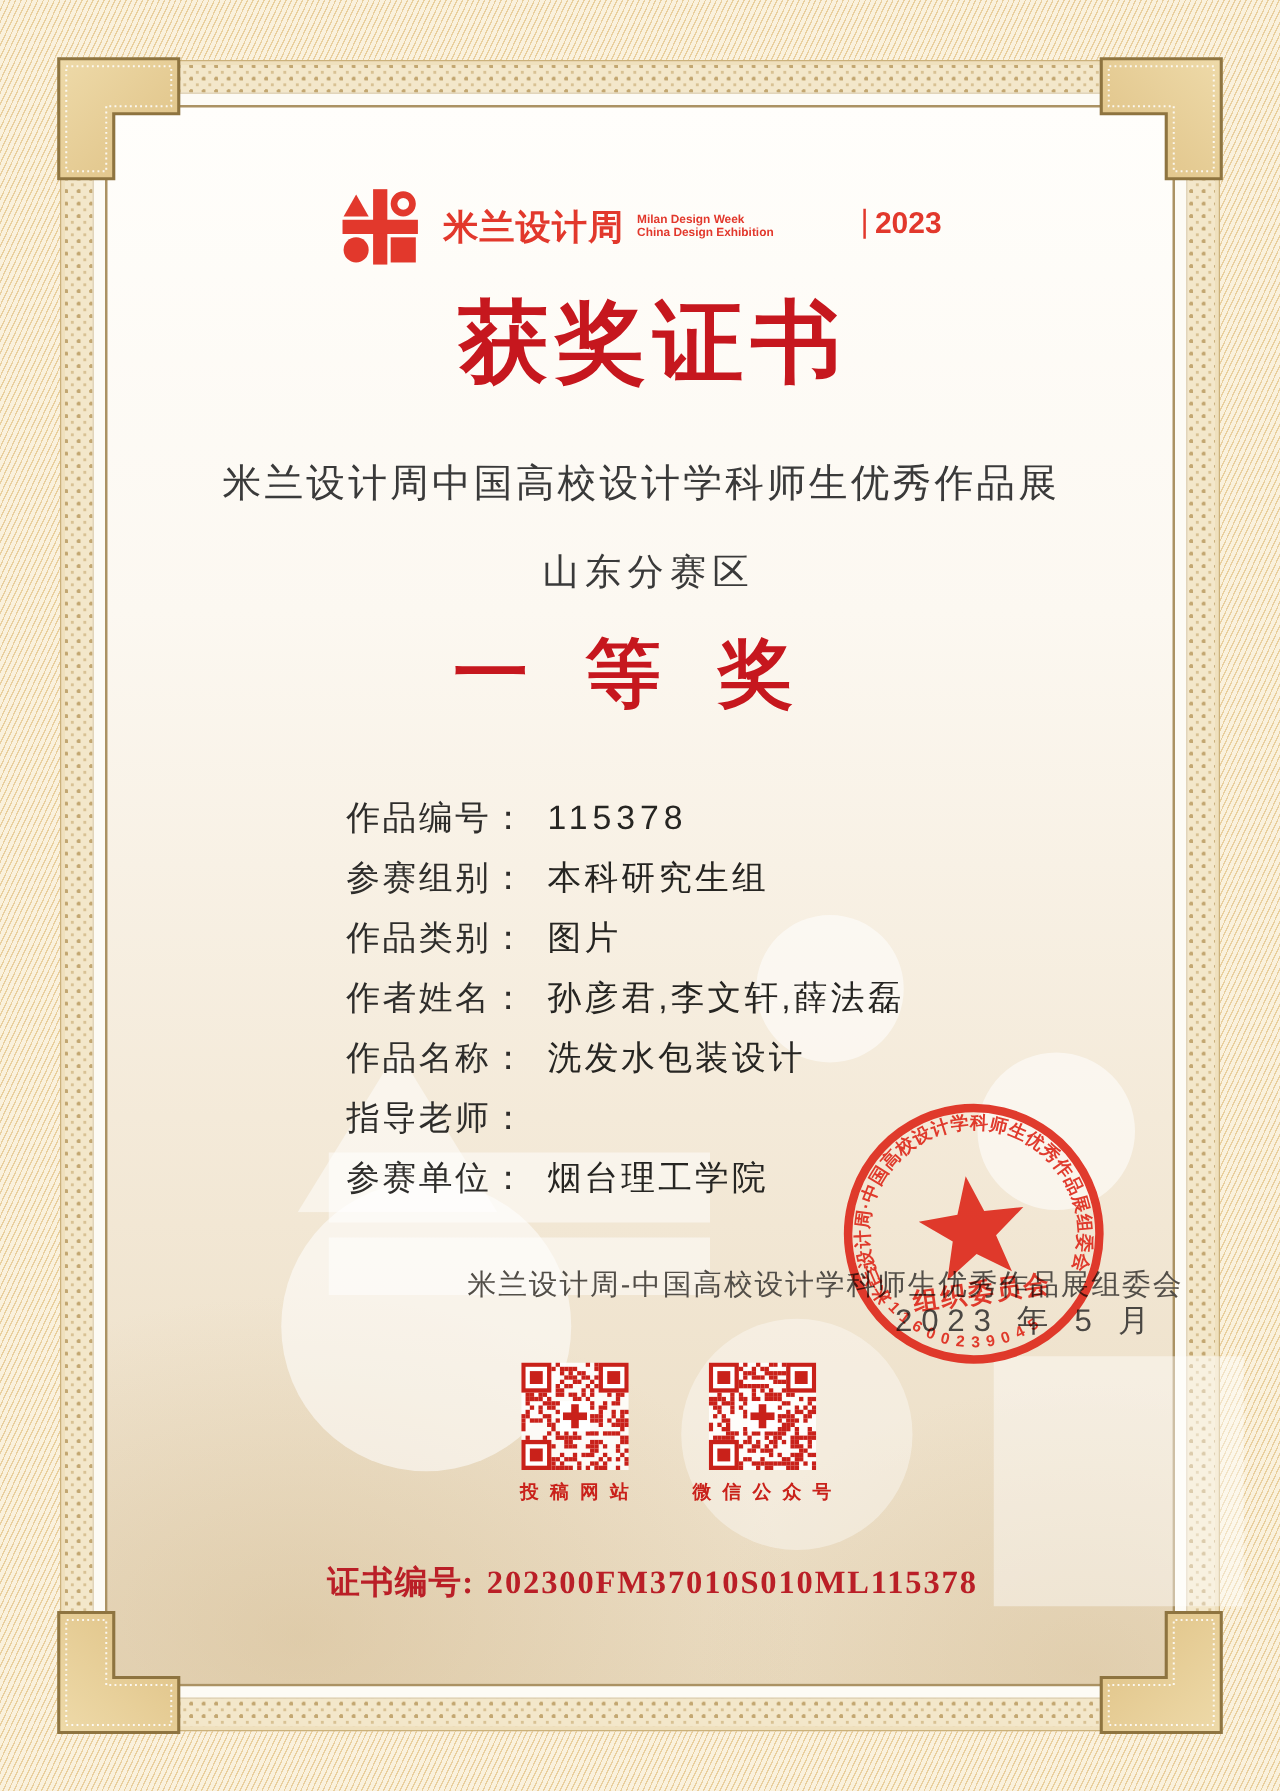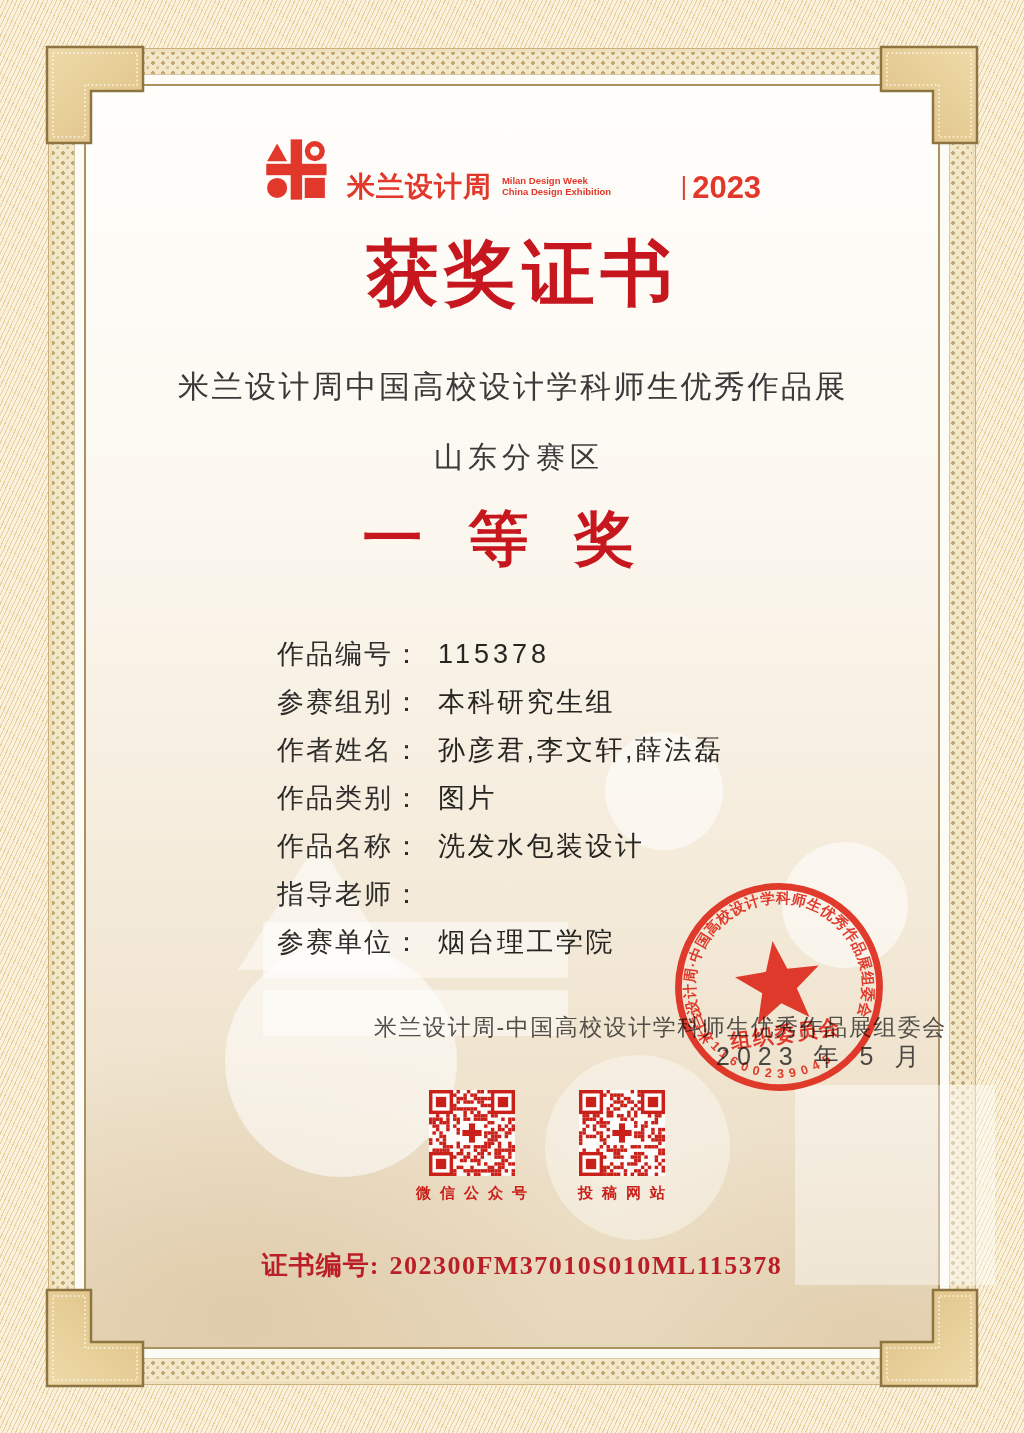--- a/index.html
+++ b/index.html
@@ -27,29 +27,29 @@
   .corner.tr{right:45px;top:45px;transform:scaleX(-1);}
   .corner.bl{left:45px;bottom:45px;transform:scaleY(-1);}
   .corner.br{right:45px;bottom:45px;transform:scale(-1,-1);}
   
   .wm{position:absolute;z-index:1;}
   .wm-circle{border-radius:50%;background:rgba(255,255,255,.55);}
   .wm-tri{background:rgba(255,255,255,.5);clip-path:polygon(50% 0,100% 100%,0 100%);}
   .wm-rect{background:rgba(255,255,255,.5);}
   
   .content{position:absolute;inset:0;z-index:3;}
-  .logo-block{position:absolute;top:136px;left:50%;transform:translateX(-50%);
-    display:flex;align-items:flex-end;gap:17px;color:#e2382c;}
+  .logo-block{position:absolute;top:148px;left:50%;transform:translateX(-50%);
+    display:flex;align-items:center;gap:17px;color:#e2382c;}
   .logo-icon{width:67px;height:67px;flex:0 0 auto;}
   .logo-text .row1{display:flex;align-items:flex-start;gap:10px;}
   .logo-cn{font-size:28px;font-weight:700;letter-spacing:1px;line-height:1.05;}
   .logo-en{font-size:9.5px;font-weight:700;line-height:11px;padding-top:3px;}
   .logo-year{display:flex;align-items:center;gap:7px;margin-left:62px;}
   .year-bar{width:2px;height:24px;background:#e2382c;}
-  .year-txt{font-size:31px;font-weight:700;line-height:1;}
+  .year-txt{font-size:24px;font-weight:700;line-height:1;}
   .logo-sub{font-size:26.5px;font-weight:700;letter-spacing:.5px;margin-top:4px;}
   .cert-title{position:absolute;top:238px;left:0;right:0;text-align:center;
     font-family:"Liberation Serif",serif;font-weight:700;font-size:72px;line-height:1;
     color:#c6171e;letter-spacing:6px;padding-left:21px;}
   .subtitle{position:absolute;top:366px;left:0;right:0;text-align:center;
     font-size:31px;font-weight:500;color:#3a3a3a;letter-spacing:2.5px;padding-left:2px;}
   .division{position:absolute;top:438px;left:0;right:0;text-align:center;
     font-size:29px;font-weight:500;color:#3a3a3a;letter-spacing:5px;padding-left:14px;}
   .award{position:absolute;top:506px;left:0;right:0;text-align:center;
     font-family:"Liberation Serif",serif;font-weight:700;font-size:60px;line-height:1.1;
@@ -148,26 +148,26 @@
     <div class="fields">
       <div class="field-row">
         <span class="field-label">作品编号：</span>
         <span class="field-value" style="letter-spacing:4px;">115378</span>
       </div>
       <div class="field-row">
         <span class="field-label">参赛组别：</span>
         <span class="field-value">本科研究生组</span>
       </div>
       <div class="field-row">
+        <span class="field-label">作品类别：</span>
+        <span class="field-value">图片</span>
+      </div>
+      <div class="field-row">
         <span class="field-label">作者姓名：</span>
         <span class="field-value">孙彦君,李文轩,薛法磊</span>
-      </div>
-      <div class="field-row">
-        <span class="field-label">作品类别：</span>
-        <span class="field-value">图片</span>
       </div>
       <div class="field-row">
         <span class="field-label">作品名称：</span>
         <span class="field-value">洗发水包装设计</span>
       </div>
       <div class="field-row">
         <span class="field-label">指导老师：</span>
       </div>
       <div class="field-row">
         <span class="field-label">参赛单位：</span>
@@ -188,20 +188,223 @@
       <text font-size="15" font-weight="700" fill="#de2a1c" letter-spacing="0.5">
         <textPath href="#arcTop">米兰设计周·中国高校设计学科师生优秀作品展组委会</textPath>
       </text>
       <text font-size="13" font-weight="700" fill="#de2a1c" letter-spacing="6">
         <textPath href="#arcBot" startOffset="14">31011600239045</textPath>
       </text>
       <text x="120" y="176" text-anchor="middle" font-size="21" font-weight="700" fill="#de2a1c" letter-spacing="2">组织委员会</text>
     </svg>
 
     <div class="qr-row">
+      <div class="qr-block">
+        <svg class="qr-svg" viewBox="0 0 85 85">
+            <rect x="0" y="0" width="85" height="85" fill="rgba(255,255,255,.85)"></rect>
+            <rect x="0" y="0" width="23.8" height="23.8" fill="#c9211a"></rect>
+            <rect x="3.4" y="3.4" width="17" height="17" fill="#fff"></rect>
+            <rect x="6.8" y="6.8" width="10.2" height="10.2" fill="#c9211a"></rect>
+            <rect x="61.199999999999996" y="0" width="23.8" height="23.8" fill="#c9211a"></rect>
+            <rect x="64.6" y="3.4" width="17" height="17" fill="#fff"></rect>
+            <rect x="68" y="6.8" width="10.2" height="10.2" fill="#c9211a"></rect>
+            <rect x="0" y="61.199999999999996" width="23.8" height="23.8" fill="#c9211a"></rect>
+            <rect x="3.4" y="64.6" width="17" height="17" fill="#fff"></rect>
+            <rect x="6.8" y="68" width="10.2" height="10.2" fill="#c9211a"></rect>
+            <rect x="27.2" y="0" width="3.4" height="3.4" fill="#c9211a"></rect>
+            <rect x="51" y="0" width="3.4" height="3.4" fill="#c9211a"></rect>
+            <rect x="57.8" y="0" width="3.4" height="3.4" fill="#c9211a"></rect>
+            <rect x="23.8" y="3.4" width="3.4" height="3.4" fill="#c9211a"></rect>
+            <rect x="30.599999999999998" y="3.4" width="3.4" height="3.4" fill="#c9211a"></rect>
+            <rect x="34" y="3.4" width="3.4" height="3.4" fill="#c9211a"></rect>
+            <rect x="37.4" y="3.4" width="3.4" height="3.4" fill="#c9211a"></rect>
+            <rect x="40.8" y="3.4" width="3.4" height="3.4" fill="#c9211a"></rect>
+            <rect x="57.8" y="3.4" width="3.4" height="3.4" fill="#c9211a"></rect>
+            <rect x="30.599999999999998" y="6.8" width="3.4" height="3.4" fill="#c9211a"></rect>
+            <rect x="37.4" y="6.8" width="3.4" height="3.4" fill="#c9211a"></rect>
+            <rect x="44.199999999999996" y="6.8" width="3.4" height="3.4" fill="#c9211a"></rect>
+            <rect x="47.6" y="6.8" width="3.4" height="3.4" fill="#c9211a"></rect>
+            <rect x="34" y="10.2" width="3.4" height="3.4" fill="#c9211a"></rect>
+            <rect x="37.4" y="10.2" width="3.4" height="3.4" fill="#c9211a"></rect>
+            <rect x="40.8" y="10.2" width="3.4" height="3.4" fill="#c9211a"></rect>
+            <rect x="47.6" y="10.2" width="3.4" height="3.4" fill="#c9211a"></rect>
+            <rect x="51" y="10.2" width="3.4" height="3.4" fill="#c9211a"></rect>
+            <rect x="57.8" y="10.2" width="3.4" height="3.4" fill="#c9211a"></rect>
+            <rect x="30.599999999999998" y="13.6" width="3.4" height="3.4" fill="#c9211a"></rect>
+            <rect x="40.8" y="13.6" width="3.4" height="3.4" fill="#c9211a"></rect>
+            <rect x="44.199999999999996" y="13.6" width="3.4" height="3.4" fill="#c9211a"></rect>
+            <rect x="54.4" y="13.6" width="3.4" height="3.4" fill="#c9211a"></rect>
+            <rect x="27.2" y="17" width="3.4" height="3.4" fill="#c9211a"></rect>
+            <rect x="34" y="17" width="3.4" height="3.4" fill="#c9211a"></rect>
+            <rect x="37.4" y="17" width="3.4" height="3.4" fill="#c9211a"></rect>
+            <rect x="51" y="17" width="3.4" height="3.4" fill="#c9211a"></rect>
+            <rect x="57.8" y="17" width="3.4" height="3.4" fill="#c9211a"></rect>
+            <rect x="27.2" y="20.4" width="3.4" height="3.4" fill="#c9211a"></rect>
+            <rect x="30.599999999999998" y="20.4" width="3.4" height="3.4" fill="#c9211a"></rect>
+            <rect x="47.6" y="20.4" width="3.4" height="3.4" fill="#c9211a"></rect>
+            <rect x="54.4" y="20.4" width="3.4" height="3.4" fill="#c9211a"></rect>
+            <rect x="3.4" y="23.8" width="3.4" height="3.4" fill="#c9211a"></rect>
+            <rect x="6.8" y="23.8" width="3.4" height="3.4" fill="#c9211a"></rect>
+            <rect x="13.6" y="23.8" width="3.4" height="3.4" fill="#c9211a"></rect>
+            <rect x="17" y="23.8" width="3.4" height="3.4" fill="#c9211a"></rect>
+            <rect x="27.2" y="23.8" width="3.4" height="3.4" fill="#c9211a"></rect>
+            <rect x="30.599999999999998" y="23.8" width="3.4" height="3.4" fill="#c9211a"></rect>
+            <rect x="37.4" y="23.8" width="3.4" height="3.4" fill="#c9211a"></rect>
+            <rect x="40.8" y="23.8" width="3.4" height="3.4" fill="#c9211a"></rect>
+            <rect x="47.6" y="23.8" width="3.4" height="3.4" fill="#c9211a"></rect>
+            <rect x="54.4" y="23.8" width="3.4" height="3.4" fill="#c9211a"></rect>
+            <rect x="68" y="23.8" width="3.4" height="3.4" fill="#c9211a"></rect>
+            <rect x="74.8" y="23.8" width="3.4" height="3.4" fill="#c9211a"></rect>
+            <rect x="78.2" y="23.8" width="3.4" height="3.4" fill="#c9211a"></rect>
+            <rect x="3.4" y="27.2" width="3.4" height="3.4" fill="#c9211a"></rect>
+            <rect x="6.8" y="27.2" width="3.4" height="3.4" fill="#c9211a"></rect>
+            <rect x="10.2" y="27.2" width="3.4" height="3.4" fill="#c9211a"></rect>
+            <rect x="13.6" y="27.2" width="3.4" height="3.4" fill="#c9211a"></rect>
+            <rect x="20.4" y="27.2" width="3.4" height="3.4" fill="#c9211a"></rect>
+            <rect x="40.8" y="27.2" width="3.4" height="3.4" fill="#c9211a"></rect>
+            <rect x="44.199999999999996" y="27.2" width="3.4" height="3.4" fill="#c9211a"></rect>
+            <rect x="51" y="27.2" width="3.4" height="3.4" fill="#c9211a"></rect>
+            <rect x="74.8" y="27.2" width="3.4" height="3.4" fill="#c9211a"></rect>
+            <rect x="3.4" y="30.599999999999998" width="3.4" height="3.4" fill="#c9211a"></rect>
+            <rect x="17" y="30.599999999999998" width="3.4" height="3.4" fill="#c9211a"></rect>
+            <rect x="20.4" y="30.599999999999998" width="3.4" height="3.4" fill="#c9211a"></rect>
+            <rect x="23.8" y="30.599999999999998" width="3.4" height="3.4" fill="#c9211a"></rect>
+            <rect x="27.2" y="30.599999999999998" width="3.4" height="3.4" fill="#c9211a"></rect>
+            <rect x="54.4" y="30.599999999999998" width="3.4" height="3.4" fill="#c9211a"></rect>
+            <rect x="64.6" y="30.599999999999998" width="3.4" height="3.4" fill="#c9211a"></rect>
+            <rect x="71.39999999999999" y="30.599999999999998" width="3.4" height="3.4" fill="#c9211a"></rect>
+            <rect x="74.8" y="30.599999999999998" width="3.4" height="3.4" fill="#c9211a"></rect>
+            <rect x="6.8" y="34" width="3.4" height="3.4" fill="#c9211a"></rect>
+            <rect x="13.6" y="34" width="3.4" height="3.4" fill="#c9211a"></rect>
+            <rect x="20.4" y="34" width="3.4" height="3.4" fill="#c9211a"></rect>
+            <rect x="23.8" y="34" width="3.4" height="3.4" fill="#c9211a"></rect>
+            <rect x="54.4" y="34" width="3.4" height="3.4" fill="#c9211a"></rect>
+            <rect x="61.199999999999996" y="34" width="3.4" height="3.4" fill="#c9211a"></rect>
+            <rect x="64.6" y="34" width="3.4" height="3.4" fill="#c9211a"></rect>
+            <rect x="3.4" y="37.4" width="3.4" height="3.4" fill="#c9211a"></rect>
+            <rect x="13.6" y="37.4" width="3.4" height="3.4" fill="#c9211a"></rect>
+            <rect x="27.2" y="37.4" width="3.4" height="3.4" fill="#c9211a"></rect>
+            <rect x="61.199999999999996" y="37.4" width="3.4" height="3.4" fill="#c9211a"></rect>
+            <rect x="71.39999999999999" y="37.4" width="3.4" height="3.4" fill="#c9211a"></rect>
+            <rect x="78.2" y="37.4" width="3.4" height="3.4" fill="#c9211a"></rect>
+            <rect x="81.6" y="37.4" width="3.4" height="3.4" fill="#c9211a"></rect>
+            <rect x="0" y="40.8" width="3.4" height="3.4" fill="#c9211a"></rect>
+            <rect x="3.4" y="40.8" width="3.4" height="3.4" fill="#c9211a"></rect>
+            <rect x="17" y="40.8" width="3.4" height="3.4" fill="#c9211a"></rect>
+            <rect x="20.4" y="40.8" width="3.4" height="3.4" fill="#c9211a"></rect>
+            <rect x="54.4" y="40.8" width="3.4" height="3.4" fill="#c9211a"></rect>
+            <rect x="57.8" y="40.8" width="3.4" height="3.4" fill="#c9211a"></rect>
+            <rect x="61.199999999999996" y="40.8" width="3.4" height="3.4" fill="#c9211a"></rect>
+            <rect x="71.39999999999999" y="40.8" width="3.4" height="3.4" fill="#c9211a"></rect>
+            <rect x="78.2" y="40.8" width="3.4" height="3.4" fill="#c9211a"></rect>
+            <rect x="0" y="44.199999999999996" width="3.4" height="3.4" fill="#c9211a"></rect>
+            <rect x="6.8" y="44.199999999999996" width="3.4" height="3.4" fill="#c9211a"></rect>
+            <rect x="10.2" y="44.199999999999996" width="3.4" height="3.4" fill="#c9211a"></rect>
+            <rect x="13.6" y="44.199999999999996" width="3.4" height="3.4" fill="#c9211a"></rect>
+            <rect x="20.4" y="44.199999999999996" width="3.4" height="3.4" fill="#c9211a"></rect>
+            <rect x="27.2" y="44.199999999999996" width="3.4" height="3.4" fill="#c9211a"></rect>
+            <rect x="54.4" y="44.199999999999996" width="3.4" height="3.4" fill="#c9211a"></rect>
+            <rect x="57.8" y="44.199999999999996" width="3.4" height="3.4" fill="#c9211a"></rect>
+            <rect x="61.199999999999996" y="44.199999999999996" width="3.4" height="3.4" fill="#c9211a"></rect>
+            <rect x="68" y="44.199999999999996" width="3.4" height="3.4" fill="#c9211a"></rect>
+            <rect x="74.8" y="44.199999999999996" width="3.4" height="3.4" fill="#c9211a"></rect>
+            <rect x="78.2" y="44.199999999999996" width="3.4" height="3.4" fill="#c9211a"></rect>
+            <rect x="81.6" y="44.199999999999996" width="3.4" height="3.4" fill="#c9211a"></rect>
+            <rect x="0" y="47.6" width="3.4" height="3.4" fill="#c9211a"></rect>
+            <rect x="20.4" y="47.6" width="3.4" height="3.4" fill="#c9211a"></rect>
+            <rect x="23.8" y="47.6" width="3.4" height="3.4" fill="#c9211a"></rect>
+            <rect x="61.199999999999996" y="47.6" width="3.4" height="3.4" fill="#c9211a"></rect>
+            <rect x="71.39999999999999" y="47.6" width="3.4" height="3.4" fill="#c9211a"></rect>
+            <rect x="74.8" y="47.6" width="3.4" height="3.4" fill="#c9211a"></rect>
+            <rect x="78.2" y="47.6" width="3.4" height="3.4" fill="#c9211a"></rect>
+            <rect x="81.6" y="47.6" width="3.4" height="3.4" fill="#c9211a"></rect>
+            <rect x="0" y="51" width="3.4" height="3.4" fill="#c9211a"></rect>
+            <rect x="23.8" y="51" width="3.4" height="3.4" fill="#c9211a"></rect>
+            <rect x="78.2" y="51" width="3.4" height="3.4" fill="#c9211a"></rect>
+            <rect x="20.4" y="54.4" width="3.4" height="3.4" fill="#c9211a"></rect>
+            <rect x="27.2" y="54.4" width="3.4" height="3.4" fill="#c9211a"></rect>
+            <rect x="34" y="54.4" width="3.4" height="3.4" fill="#c9211a"></rect>
+            <rect x="40.8" y="54.4" width="3.4" height="3.4" fill="#c9211a"></rect>
+            <rect x="51" y="54.4" width="3.4" height="3.4" fill="#c9211a"></rect>
+            <rect x="54.4" y="54.4" width="3.4" height="3.4" fill="#c9211a"></rect>
+            <rect x="57.8" y="54.4" width="3.4" height="3.4" fill="#c9211a"></rect>
+            <rect x="64.6" y="54.4" width="3.4" height="3.4" fill="#c9211a"></rect>
+            <rect x="68" y="54.4" width="3.4" height="3.4" fill="#c9211a"></rect>
+            <rect x="71.39999999999999" y="54.4" width="3.4" height="3.4" fill="#c9211a"></rect>
+            <rect x="74.8" y="54.4" width="3.4" height="3.4" fill="#c9211a"></rect>
+            <rect x="3.4" y="57.8" width="3.4" height="3.4" fill="#c9211a"></rect>
+            <rect x="17" y="57.8" width="3.4" height="3.4" fill="#c9211a"></rect>
+            <rect x="27.2" y="57.8" width="3.4" height="3.4" fill="#c9211a"></rect>
+            <rect x="30.599999999999998" y="57.8" width="3.4" height="3.4" fill="#c9211a"></rect>
+            <rect x="34" y="57.8" width="3.4" height="3.4" fill="#c9211a"></rect>
+            <rect x="37.4" y="57.8" width="3.4" height="3.4" fill="#c9211a"></rect>
+            <rect x="40.8" y="57.8" width="3.4" height="3.4" fill="#c9211a"></rect>
+            <rect x="44.199999999999996" y="57.8" width="3.4" height="3.4" fill="#c9211a"></rect>
+            <rect x="78.2" y="57.8" width="3.4" height="3.4" fill="#c9211a"></rect>
+            <rect x="81.6" y="57.8" width="3.4" height="3.4" fill="#c9211a"></rect>
+            <rect x="34" y="61.199999999999996" width="3.4" height="3.4" fill="#c9211a"></rect>
+            <rect x="37.4" y="61.199999999999996" width="3.4" height="3.4" fill="#c9211a"></rect>
+            <rect x="54.4" y="61.199999999999996" width="3.4" height="3.4" fill="#c9211a"></rect>
+            <rect x="57.8" y="61.199999999999996" width="3.4" height="3.4" fill="#c9211a"></rect>
+            <rect x="61.199999999999996" y="61.199999999999996" width="3.4" height="3.4" fill="#c9211a"></rect>
+            <rect x="78.2" y="61.199999999999996" width="3.4" height="3.4" fill="#c9211a"></rect>
+            <rect x="81.6" y="61.199999999999996" width="3.4" height="3.4" fill="#c9211a"></rect>
+            <rect x="23.8" y="64.6" width="3.4" height="3.4" fill="#c9211a"></rect>
+            <rect x="34" y="64.6" width="3.4" height="3.4" fill="#c9211a"></rect>
+            <rect x="37.4" y="64.6" width="3.4" height="3.4" fill="#c9211a"></rect>
+            <rect x="40.8" y="64.6" width="3.4" height="3.4" fill="#c9211a"></rect>
+            <rect x="51" y="64.6" width="3.4" height="3.4" fill="#c9211a"></rect>
+            <rect x="54.4" y="64.6" width="3.4" height="3.4" fill="#c9211a"></rect>
+            <rect x="57.8" y="64.6" width="3.4" height="3.4" fill="#c9211a"></rect>
+            <rect x="64.6" y="64.6" width="3.4" height="3.4" fill="#c9211a"></rect>
+            <rect x="74.8" y="64.6" width="3.4" height="3.4" fill="#c9211a"></rect>
+            <rect x="54.4" y="68" width="3.4" height="3.4" fill="#c9211a"></rect>
+            <rect x="57.8" y="68" width="3.4" height="3.4" fill="#c9211a"></rect>
+            <rect x="74.8" y="68" width="3.4" height="3.4" fill="#c9211a"></rect>
+            <rect x="81.6" y="68" width="3.4" height="3.4" fill="#c9211a"></rect>
+            <rect x="30.599999999999998" y="71.39999999999999" width="3.4" height="3.4" fill="#c9211a"></rect>
+            <rect x="40.8" y="71.39999999999999" width="3.4" height="3.4" fill="#c9211a"></rect>
+            <rect x="47.6" y="71.39999999999999" width="3.4" height="3.4" fill="#c9211a"></rect>
+            <rect x="51" y="71.39999999999999" width="3.4" height="3.4" fill="#c9211a"></rect>
+            <rect x="54.4" y="71.39999999999999" width="3.4" height="3.4" fill="#c9211a"></rect>
+            <rect x="64.6" y="71.39999999999999" width="3.4" height="3.4" fill="#c9211a"></rect>
+            <rect x="78.2" y="71.39999999999999" width="3.4" height="3.4" fill="#c9211a"></rect>
+            <rect x="23.8" y="74.8" width="3.4" height="3.4" fill="#c9211a"></rect>
+            <rect x="27.2" y="74.8" width="3.4" height="3.4" fill="#c9211a"></rect>
+            <rect x="34" y="74.8" width="3.4" height="3.4" fill="#c9211a"></rect>
+            <rect x="37.4" y="74.8" width="3.4" height="3.4" fill="#c9211a"></rect>
+            <rect x="40.8" y="74.8" width="3.4" height="3.4" fill="#c9211a"></rect>
+            <rect x="61.199999999999996" y="74.8" width="3.4" height="3.4" fill="#c9211a"></rect>
+            <rect x="68" y="74.8" width="3.4" height="3.4" fill="#c9211a"></rect>
+            <rect x="74.8" y="74.8" width="3.4" height="3.4" fill="#c9211a"></rect>
+            <rect x="81.6" y="74.8" width="3.4" height="3.4" fill="#c9211a"></rect>
+            <rect x="23.8" y="78.2" width="3.4" height="3.4" fill="#c9211a"></rect>
+            <rect x="30.599999999999998" y="78.2" width="3.4" height="3.4" fill="#c9211a"></rect>
+            <rect x="44.199999999999996" y="78.2" width="3.4" height="3.4" fill="#c9211a"></rect>
+            <rect x="54.4" y="78.2" width="3.4" height="3.4" fill="#c9211a"></rect>
+            <rect x="57.8" y="78.2" width="3.4" height="3.4" fill="#c9211a"></rect>
+            <rect x="64.6" y="78.2" width="3.4" height="3.4" fill="#c9211a"></rect>
+            <rect x="81.6" y="78.2" width="3.4" height="3.4" fill="#c9211a"></rect>
+            <rect x="23.8" y="81.6" width="3.4" height="3.4" fill="#c9211a"></rect>
+            <rect x="27.2" y="81.6" width="3.4" height="3.4" fill="#c9211a"></rect>
+            <rect x="30.599999999999998" y="81.6" width="3.4" height="3.4" fill="#c9211a"></rect>
+            <rect x="34" y="81.6" width="3.4" height="3.4" fill="#c9211a"></rect>
+            <rect x="37.4" y="81.6" width="3.4" height="3.4" fill="#c9211a"></rect>
+            <rect x="44.199999999999996" y="81.6" width="3.4" height="3.4" fill="#c9211a"></rect>
+            <rect x="51" y="81.6" width="3.4" height="3.4" fill="#c9211a"></rect>
+            <rect x="57.8" y="81.6" width="3.4" height="3.4" fill="#c9211a"></rect>
+            <rect x="61.199999999999996" y="81.6" width="3.4" height="3.4" fill="#c9211a"></rect>
+            <rect x="64.6" y="81.6" width="3.4" height="3.4" fill="#c9211a"></rect>
+            <rect x="74.8" y="81.6" width="3.4" height="3.4" fill="#c9211a"></rect>
+            <rect x="30.599999999999998" y="30.599999999999998" width="23.8" height="23.8" fill="#fff"></rect>
+            <rect x="39.5" y="33" width="6" height="19" fill="#c9211a"></rect>
+            <rect x="33" y="39.5" width="19" height="6" fill="#c9211a"></rect>
+          </svg>
+        <div class="qr-label">投稿网站</div>
+      </div>
       <div class="qr-block">
         <svg class="qr-svg" viewBox="0 0 85 85">
             <rect x="0" y="0" width="85" height="85" fill="rgba(255,255,255,.85)"></rect>
             <rect x="0" y="0" width="23.8" height="23.8" fill="#c9211a"></rect>
             <rect x="3.4" y="3.4" width="17" height="17" fill="#fff"></rect>
             <rect x="6.8" y="6.8" width="10.2" height="10.2" fill="#c9211a"></rect>
             <rect x="61.199999999999996" y="0" width="23.8" height="23.8" fill="#c9211a"></rect>
             <rect x="64.6" y="3.4" width="17" height="17" fill="#fff"></rect>
             <rect x="68" y="6.8" width="10.2" height="10.2" fill="#c9211a"></rect>
             <rect x="0" y="61.199999999999996" width="23.8" height="23.8" fill="#c9211a"></rect>
@@ -416,223 +619,20 @@
             <rect x="61.199999999999996" y="81.6" width="3.4" height="3.4" fill="#c9211a"></rect>
             <rect x="64.6" y="81.6" width="3.4" height="3.4" fill="#c9211a"></rect>
             <rect x="68" y="81.6" width="3.4" height="3.4" fill="#c9211a"></rect>
             <rect x="81.6" y="81.6" width="3.4" height="3.4" fill="#c9211a"></rect>
             <rect x="30.599999999999998" y="30.599999999999998" width="23.8" height="23.8" fill="#fff"></rect>
             <rect x="39.5" y="33" width="6" height="19" fill="#c9211a"></rect>
             <rect x="33" y="39.5" width="19" height="6" fill="#c9211a"></rect>
           </svg>
         <div class="qr-label">微信公众号</div>
       </div>
-      <div class="qr-block">
-        <svg class="qr-svg" viewBox="0 0 85 85">
-            <rect x="0" y="0" width="85" height="85" fill="rgba(255,255,255,.85)"></rect>
-            <rect x="0" y="0" width="23.8" height="23.8" fill="#c9211a"></rect>
-            <rect x="3.4" y="3.4" width="17" height="17" fill="#fff"></rect>
-            <rect x="6.8" y="6.8" width="10.2" height="10.2" fill="#c9211a"></rect>
-            <rect x="61.199999999999996" y="0" width="23.8" height="23.8" fill="#c9211a"></rect>
-            <rect x="64.6" y="3.4" width="17" height="17" fill="#fff"></rect>
-            <rect x="68" y="6.8" width="10.2" height="10.2" fill="#c9211a"></rect>
-            <rect x="0" y="61.199999999999996" width="23.8" height="23.8" fill="#c9211a"></rect>
-            <rect x="3.4" y="64.6" width="17" height="17" fill="#fff"></rect>
-            <rect x="6.8" y="68" width="10.2" height="10.2" fill="#c9211a"></rect>
-            <rect x="27.2" y="0" width="3.4" height="3.4" fill="#c9211a"></rect>
-            <rect x="51" y="0" width="3.4" height="3.4" fill="#c9211a"></rect>
-            <rect x="57.8" y="0" width="3.4" height="3.4" fill="#c9211a"></rect>
-            <rect x="23.8" y="3.4" width="3.4" height="3.4" fill="#c9211a"></rect>
-            <rect x="30.599999999999998" y="3.4" width="3.4" height="3.4" fill="#c9211a"></rect>
-            <rect x="34" y="3.4" width="3.4" height="3.4" fill="#c9211a"></rect>
-            <rect x="37.4" y="3.4" width="3.4" height="3.4" fill="#c9211a"></rect>
-            <rect x="40.8" y="3.4" width="3.4" height="3.4" fill="#c9211a"></rect>
-            <rect x="57.8" y="3.4" width="3.4" height="3.4" fill="#c9211a"></rect>
-            <rect x="30.599999999999998" y="6.8" width="3.4" height="3.4" fill="#c9211a"></rect>
-            <rect x="37.4" y="6.8" width="3.4" height="3.4" fill="#c9211a"></rect>
-            <rect x="44.199999999999996" y="6.8" width="3.4" height="3.4" fill="#c9211a"></rect>
-            <rect x="47.6" y="6.8" width="3.4" height="3.4" fill="#c9211a"></rect>
-            <rect x="34" y="10.2" width="3.4" height="3.4" fill="#c9211a"></rect>
-            <rect x="37.4" y="10.2" width="3.4" height="3.4" fill="#c9211a"></rect>
-            <rect x="40.8" y="10.2" width="3.4" height="3.4" fill="#c9211a"></rect>
-            <rect x="47.6" y="10.2" width="3.4" height="3.4" fill="#c9211a"></rect>
-            <rect x="51" y="10.2" width="3.4" height="3.4" fill="#c9211a"></rect>
-            <rect x="57.8" y="10.2" width="3.4" height="3.4" fill="#c9211a"></rect>
-            <rect x="30.599999999999998" y="13.6" width="3.4" height="3.4" fill="#c9211a"></rect>
-            <rect x="40.8" y="13.6" width="3.4" height="3.4" fill="#c9211a"></rect>
-            <rect x="44.199999999999996" y="13.6" width="3.4" height="3.4" fill="#c9211a"></rect>
-            <rect x="54.4" y="13.6" width="3.4" height="3.4" fill="#c9211a"></rect>
-            <rect x="27.2" y="17" width="3.4" height="3.4" fill="#c9211a"></rect>
-            <rect x="34" y="17" width="3.4" height="3.4" fill="#c9211a"></rect>
-            <rect x="37.4" y="17" width="3.4" height="3.4" fill="#c9211a"></rect>
-            <rect x="51" y="17" width="3.4" height="3.4" fill="#c9211a"></rect>
-            <rect x="57.8" y="17" width="3.4" height="3.4" fill="#c9211a"></rect>
-            <rect x="27.2" y="20.4" width="3.4" height="3.4" fill="#c9211a"></rect>
-            <rect x="30.599999999999998" y="20.4" width="3.4" height="3.4" fill="#c9211a"></rect>
-            <rect x="47.6" y="20.4" width="3.4" height="3.4" fill="#c9211a"></rect>
-            <rect x="54.4" y="20.4" width="3.4" height="3.4" fill="#c9211a"></rect>
-            <rect x="3.4" y="23.8" width="3.4" height="3.4" fill="#c9211a"></rect>
-            <rect x="6.8" y="23.8" width="3.4" height="3.4" fill="#c9211a"></rect>
-            <rect x="13.6" y="23.8" width="3.4" height="3.4" fill="#c9211a"></rect>
-            <rect x="17" y="23.8" width="3.4" height="3.4" fill="#c9211a"></rect>
-            <rect x="27.2" y="23.8" width="3.4" height="3.4" fill="#c9211a"></rect>
-            <rect x="30.599999999999998" y="23.8" width="3.4" height="3.4" fill="#c9211a"></rect>
-            <rect x="37.4" y="23.8" width="3.4" height="3.4" fill="#c9211a"></rect>
-            <rect x="40.8" y="23.8" width="3.4" height="3.4" fill="#c9211a"></rect>
-            <rect x="47.6" y="23.8" width="3.4" height="3.4" fill="#c9211a"></rect>
-            <rect x="54.4" y="23.8" width="3.4" height="3.4" fill="#c9211a"></rect>
-            <rect x="68" y="23.8" width="3.4" height="3.4" fill="#c9211a"></rect>
-            <rect x="74.8" y="23.8" width="3.4" height="3.4" fill="#c9211a"></rect>
-            <rect x="78.2" y="23.8" width="3.4" height="3.4" fill="#c9211a"></rect>
-            <rect x="3.4" y="27.2" width="3.4" height="3.4" fill="#c9211a"></rect>
-            <rect x="6.8" y="27.2" width="3.4" height="3.4" fill="#c9211a"></rect>
-            <rect x="10.2" y="27.2" width="3.4" height="3.4" fill="#c9211a"></rect>
-            <rect x="13.6" y="27.2" width="3.4" height="3.4" fill="#c9211a"></rect>
-            <rect x="20.4" y="27.2" width="3.4" height="3.4" fill="#c9211a"></rect>
-            <rect x="40.8" y="27.2" width="3.4" height="3.4" fill="#c9211a"></rect>
-            <rect x="44.199999999999996" y="27.2" width="3.4" height="3.4" fill="#c9211a"></rect>
-            <rect x="51" y="27.2" width="3.4" height="3.4" fill="#c9211a"></rect>
-            <rect x="74.8" y="27.2" width="3.4" height="3.4" fill="#c9211a"></rect>
-            <rect x="3.4" y="30.599999999999998" width="3.4" height="3.4" fill="#c9211a"></rect>
-            <rect x="17" y="30.599999999999998" width="3.4" height="3.4" fill="#c9211a"></rect>
-            <rect x="20.4" y="30.599999999999998" width="3.4" height="3.4" fill="#c9211a"></rect>
-            <rect x="23.8" y="30.599999999999998" width="3.4" height="3.4" fill="#c9211a"></rect>
-            <rect x="27.2" y="30.599999999999998" width="3.4" height="3.4" fill="#c9211a"></rect>
-            <rect x="54.4" y="30.599999999999998" width="3.4" height="3.4" fill="#c9211a"></rect>
-            <rect x="64.6" y="30.599999999999998" width="3.4" height="3.4" fill="#c9211a"></rect>
-            <rect x="71.39999999999999" y="30.599999999999998" width="3.4" height="3.4" fill="#c9211a"></rect>
-            <rect x="74.8" y="30.599999999999998" width="3.4" height="3.4" fill="#c9211a"></rect>
-            <rect x="6.8" y="34" width="3.4" height="3.4" fill="#c9211a"></rect>
-            <rect x="13.6" y="34" width="3.4" height="3.4" fill="#c9211a"></rect>
-            <rect x="20.4" y="34" width="3.4" height="3.4" fill="#c9211a"></rect>
-            <rect x="23.8" y="34" width="3.4" height="3.4" fill="#c9211a"></rect>
-            <rect x="54.4" y="34" width="3.4" height="3.4" fill="#c9211a"></rect>
-            <rect x="61.199999999999996" y="34" width="3.4" height="3.4" fill="#c9211a"></rect>
-            <rect x="64.6" y="34" width="3.4" height="3.4" fill="#c9211a"></rect>
-            <rect x="3.4" y="37.4" width="3.4" height="3.4" fill="#c9211a"></rect>
-            <rect x="13.6" y="37.4" width="3.4" height="3.4" fill="#c9211a"></rect>
-            <rect x="27.2" y="37.4" width="3.4" height="3.4" fill="#c9211a"></rect>
-            <rect x="61.199999999999996" y="37.4" width="3.4" height="3.4" fill="#c9211a"></rect>
-            <rect x="71.39999999999999" y="37.4" width="3.4" height="3.4" fill="#c9211a"></rect>
-            <rect x="78.2" y="37.4" width="3.4" height="3.4" fill="#c9211a"></rect>
-            <rect x="81.6" y="37.4" width="3.4" height="3.4" fill="#c9211a"></rect>
-            <rect x="0" y="40.8" width="3.4" height="3.4" fill="#c9211a"></rect>
-            <rect x="3.4" y="40.8" width="3.4" height="3.4" fill="#c9211a"></rect>
-            <rect x="17" y="40.8" width="3.4" height="3.4" fill="#c9211a"></rect>
-            <rect x="20.4" y="40.8" width="3.4" height="3.4" fill="#c9211a"></rect>
-            <rect x="54.4" y="40.8" width="3.4" height="3.4" fill="#c9211a"></rect>
-            <rect x="57.8" y="40.8" width="3.4" height="3.4" fill="#c9211a"></rect>
-            <rect x="61.199999999999996" y="40.8" width="3.4" height="3.4" fill="#c9211a"></rect>
-            <rect x="71.39999999999999" y="40.8" width="3.4" height="3.4" fill="#c9211a"></rect>
-            <rect x="78.2" y="40.8" width="3.4" height="3.4" fill="#c9211a"></rect>
-            <rect x="0" y="44.199999999999996" width="3.4" height="3.4" fill="#c9211a"></rect>
-            <rect x="6.8" y="44.199999999999996" width="3.4" height="3.4" fill="#c9211a"></rect>
-            <rect x="10.2" y="44.199999999999996" width="3.4" height="3.4" fill="#c9211a"></rect>
-            <rect x="13.6" y="44.199999999999996" width="3.4" height="3.4" fill="#c9211a"></rect>
-            <rect x="20.4" y="44.199999999999996" width="3.4" height="3.4" fill="#c9211a"></rect>
-            <rect x="27.2" y="44.199999999999996" width="3.4" height="3.4" fill="#c9211a"></rect>
-            <rect x="54.4" y="44.199999999999996" width="3.4" height="3.4" fill="#c9211a"></rect>
-            <rect x="57.8" y="44.199999999999996" width="3.4" height="3.4" fill="#c9211a"></rect>
-            <rect x="61.199999999999996" y="44.199999999999996" width="3.4" height="3.4" fill="#c9211a"></rect>
-            <rect x="68" y="44.199999999999996" width="3.4" height="3.4" fill="#c9211a"></rect>
-            <rect x="74.8" y="44.199999999999996" width="3.4" height="3.4" fill="#c9211a"></rect>
-            <rect x="78.2" y="44.199999999999996" width="3.4" height="3.4" fill="#c9211a"></rect>
-            <rect x="81.6" y="44.199999999999996" width="3.4" height="3.4" fill="#c9211a"></rect>
-            <rect x="0" y="47.6" width="3.4" height="3.4" fill="#c9211a"></rect>
-            <rect x="20.4" y="47.6" width="3.4" height="3.4" fill="#c9211a"></rect>
-            <rect x="23.8" y="47.6" width="3.4" height="3.4" fill="#c9211a"></rect>
-            <rect x="61.199999999999996" y="47.6" width="3.4" height="3.4" fill="#c9211a"></rect>
-            <rect x="71.39999999999999" y="47.6" width="3.4" height="3.4" fill="#c9211a"></rect>
-            <rect x="74.8" y="47.6" width="3.4" height="3.4" fill="#c9211a"></rect>
-            <rect x="78.2" y="47.6" width="3.4" height="3.4" fill="#c9211a"></rect>
-            <rect x="81.6" y="47.6" width="3.4" height="3.4" fill="#c9211a"></rect>
-            <rect x="0" y="51" width="3.4" height="3.4" fill="#c9211a"></rect>
-            <rect x="23.8" y="51" width="3.4" height="3.4" fill="#c9211a"></rect>
-            <rect x="78.2" y="51" width="3.4" height="3.4" fill="#c9211a"></rect>
-            <rect x="20.4" y="54.4" width="3.4" height="3.4" fill="#c9211a"></rect>
-            <rect x="27.2" y="54.4" width="3.4" height="3.4" fill="#c9211a"></rect>
-            <rect x="34" y="54.4" width="3.4" height="3.4" fill="#c9211a"></rect>
-            <rect x="40.8" y="54.4" width="3.4" height="3.4" fill="#c9211a"></rect>
-            <rect x="51" y="54.4" width="3.4" height="3.4" fill="#c9211a"></rect>
-            <rect x="54.4" y="54.4" width="3.4" height="3.4" fill="#c9211a"></rect>
-            <rect x="57.8" y="54.4" width="3.4" height="3.4" fill="#c9211a"></rect>
-            <rect x="64.6" y="54.4" width="3.4" height="3.4" fill="#c9211a"></rect>
-            <rect x="68" y="54.4" width="3.4" height="3.4" fill="#c9211a"></rect>
-            <rect x="71.39999999999999" y="54.4" width="3.4" height="3.4" fill="#c9211a"></rect>
-            <rect x="74.8" y="54.4" width="3.4" height="3.4" fill="#c9211a"></rect>
-            <rect x="3.4" y="57.8" width="3.4" height="3.4" fill="#c9211a"></rect>
-            <rect x="17" y="57.8" width="3.4" height="3.4" fill="#c9211a"></rect>
-            <rect x="27.2" y="57.8" width="3.4" height="3.4" fill="#c9211a"></rect>
-            <rect x="30.599999999999998" y="57.8" width="3.4" height="3.4" fill="#c9211a"></rect>
-            <rect x="34" y="57.8" width="3.4" height="3.4" fill="#c9211a"></rect>
-            <rect x="37.4" y="57.8" width="3.4" height="3.4" fill="#c9211a"></rect>
-            <rect x="40.8" y="57.8" width="3.4" height="3.4" fill="#c9211a"></rect>
-            <rect x="44.199999999999996" y="57.8" width="3.4" height="3.4" fill="#c9211a"></rect>
-            <rect x="78.2" y="57.8" width="3.4" height="3.4" fill="#c9211a"></rect>
-            <rect x="81.6" y="57.8" width="3.4" height="3.4" fill="#c9211a"></rect>
-            <rect x="34" y="61.199999999999996" width="3.4" height="3.4" fill="#c9211a"></rect>
-            <rect x="37.4" y="61.199999999999996" width="3.4" height="3.4" fill="#c9211a"></rect>
-            <rect x="54.4" y="61.199999999999996" width="3.4" height="3.4" fill="#c9211a"></rect>
-            <rect x="57.8" y="61.199999999999996" width="3.4" height="3.4" fill="#c9211a"></rect>
-            <rect x="61.199999999999996" y="61.199999999999996" width="3.4" height="3.4" fill="#c9211a"></rect>
-            <rect x="78.2" y="61.199999999999996" width="3.4" height="3.4" fill="#c9211a"></rect>
-            <rect x="81.6" y="61.199999999999996" width="3.4" height="3.4" fill="#c9211a"></rect>
-            <rect x="23.8" y="64.6" width="3.4" height="3.4" fill="#c9211a"></rect>
-            <rect x="34" y="64.6" width="3.4" height="3.4" fill="#c9211a"></rect>
-            <rect x="37.4" y="64.6" width="3.4" height="3.4" fill="#c9211a"></rect>
-            <rect x="40.8" y="64.6" width="3.4" height="3.4" fill="#c9211a"></rect>
-            <rect x="51" y="64.6" width="3.4" height="3.4" fill="#c9211a"></rect>
-            <rect x="54.4" y="64.6" width="3.4" height="3.4" fill="#c9211a"></rect>
-            <rect x="57.8" y="64.6" width="3.4" height="3.4" fill="#c9211a"></rect>
-            <rect x="64.6" y="64.6" width="3.4" height="3.4" fill="#c9211a"></rect>
-            <rect x="74.8" y="64.6" width="3.4" height="3.4" fill="#c9211a"></rect>
-            <rect x="54.4" y="68" width="3.4" height="3.4" fill="#c9211a"></rect>
-            <rect x="57.8" y="68" width="3.4" height="3.4" fill="#c9211a"></rect>
-            <rect x="74.8" y="68" width="3.4" height="3.4" fill="#c9211a"></rect>
-            <rect x="81.6" y="68" width="3.4" height="3.4" fill="#c9211a"></rect>
-            <rect x="30.599999999999998" y="71.39999999999999" width="3.4" height="3.4" fill="#c9211a"></rect>
-            <rect x="40.8" y="71.39999999999999" width="3.4" height="3.4" fill="#c9211a"></rect>
-            <rect x="47.6" y="71.39999999999999" width="3.4" height="3.4" fill="#c9211a"></rect>
-            <rect x="51" y="71.39999999999999" width="3.4" height="3.4" fill="#c9211a"></rect>
-            <rect x="54.4" y="71.39999999999999" width="3.4" height="3.4" fill="#c9211a"></rect>
-            <rect x="64.6" y="71.39999999999999" width="3.4" height="3.4" fill="#c9211a"></rect>
-            <rect x="78.2" y="71.39999999999999" width="3.4" height="3.4" fill="#c9211a"></rect>
-            <rect x="23.8" y="74.8" width="3.4" height="3.4" fill="#c9211a"></rect>
-            <rect x="27.2" y="74.8" width="3.4" height="3.4" fill="#c9211a"></rect>
-            <rect x="34" y="74.8" width="3.4" height="3.4" fill="#c9211a"></rect>
-            <rect x="37.4" y="74.8" width="3.4" height="3.4" fill="#c9211a"></rect>
-            <rect x="40.8" y="74.8" width="3.4" height="3.4" fill="#c9211a"></rect>
-            <rect x="61.199999999999996" y="74.8" width="3.4" height="3.4" fill="#c9211a"></rect>
-            <rect x="68" y="74.8" width="3.4" height="3.4" fill="#c9211a"></rect>
-            <rect x="74.8" y="74.8" width="3.4" height="3.4" fill="#c9211a"></rect>
-            <rect x="81.6" y="74.8" width="3.4" height="3.4" fill="#c9211a"></rect>
-            <rect x="23.8" y="78.2" width="3.4" height="3.4" fill="#c9211a"></rect>
-            <rect x="30.599999999999998" y="78.2" width="3.4" height="3.4" fill="#c9211a"></rect>
-            <rect x="44.199999999999996" y="78.2" width="3.4" height="3.4" fill="#c9211a"></rect>
-            <rect x="54.4" y="78.2" width="3.4" height="3.4" fill="#c9211a"></rect>
-            <rect x="57.8" y="78.2" width="3.4" height="3.4" fill="#c9211a"></rect>
-            <rect x="64.6" y="78.2" width="3.4" height="3.4" fill="#c9211a"></rect>
-            <rect x="81.6" y="78.2" width="3.4" height="3.4" fill="#c9211a"></rect>
-            <rect x="23.8" y="81.6" width="3.4" height="3.4" fill="#c9211a"></rect>
-            <rect x="27.2" y="81.6" width="3.4" height="3.4" fill="#c9211a"></rect>
-            <rect x="30.599999999999998" y="81.6" width="3.4" height="3.4" fill="#c9211a"></rect>
-            <rect x="34" y="81.6" width="3.4" height="3.4" fill="#c9211a"></rect>
-            <rect x="37.4" y="81.6" width="3.4" height="3.4" fill="#c9211a"></rect>
-            <rect x="44.199999999999996" y="81.6" width="3.4" height="3.4" fill="#c9211a"></rect>
-            <rect x="51" y="81.6" width="3.4" height="3.4" fill="#c9211a"></rect>
-            <rect x="57.8" y="81.6" width="3.4" height="3.4" fill="#c9211a"></rect>
-            <rect x="61.199999999999996" y="81.6" width="3.4" height="3.4" fill="#c9211a"></rect>
-            <rect x="64.6" y="81.6" width="3.4" height="3.4" fill="#c9211a"></rect>
-            <rect x="74.8" y="81.6" width="3.4" height="3.4" fill="#c9211a"></rect>
-            <rect x="30.599999999999998" y="30.599999999999998" width="23.8" height="23.8" fill="#fff"></rect>
-            <rect x="39.5" y="33" width="6" height="19" fill="#c9211a"></rect>
-            <rect x="33" y="39.5" width="19" height="6" fill="#c9211a"></rect>
-          </svg>
-        <div class="qr-label">投稿网站</div>
-      </div>
     </div>
 
     <div class="certno">
       <span>证书编号:</span><span class="no-val">202300FM37010S010ML115378</span>
     </div>
 
   </div>
 </div>
 
 </body></html>

